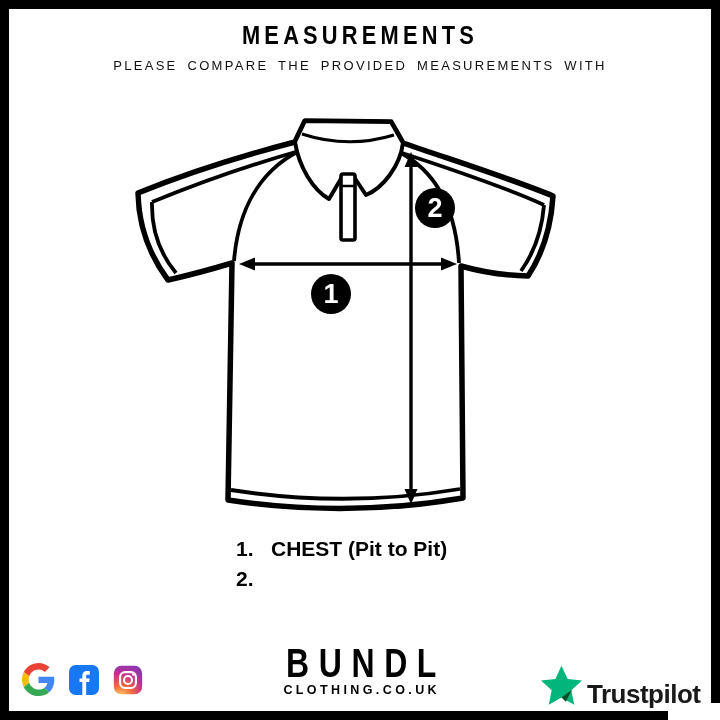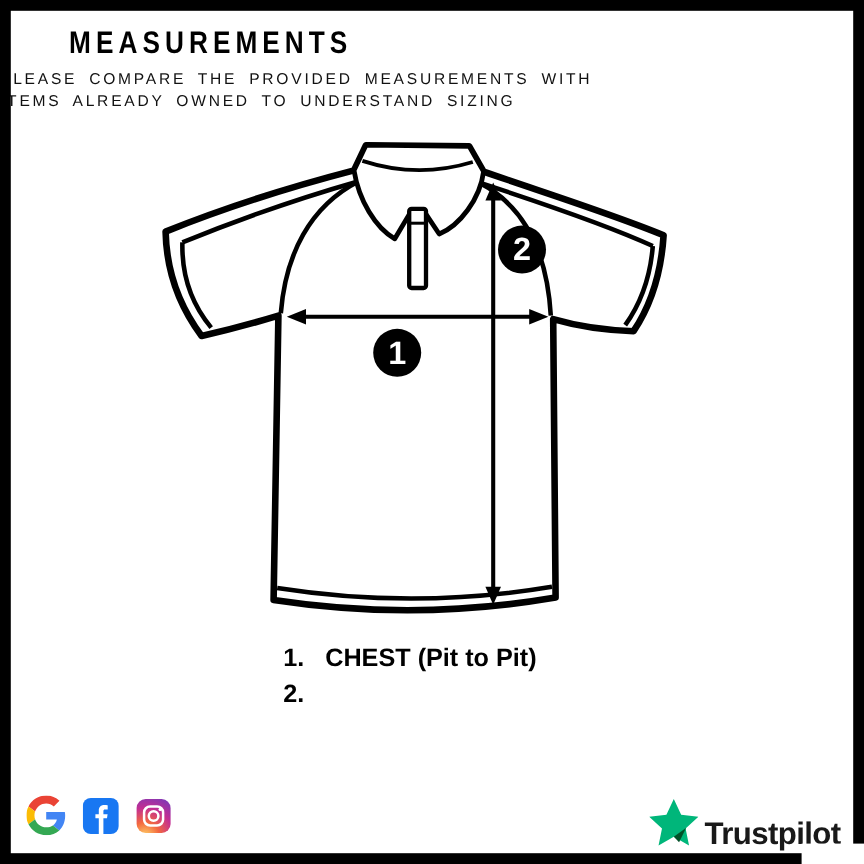--- a/index.html
+++ b/index.html
@@ -2,21 +2,21 @@
 <html><head>
 <meta charset="utf-8">
 <style>
   html,body{margin:0;padding:0;width:720px;height:720px;background:#fff;
     font-family:"Liberation Sans",sans-serif;}
   .canvas{position:relative;width:720px;height:720px;background:#fff;overflow:hidden;}
   .frame{position:absolute;inset:0;border:9px solid #000;pointer-events:none;z-index:5;}
   .corner-patch{position:absolute;right:0;bottom:0;width:52px;height:17px;background:#fff;z-index:6;}
 
   
-  .hdr{position:absolute;top:0;left:0;width:720px;z-index:2;}
+  .hdr{position:absolute;top:0;left:0;width:720px;text-align:center;z-index:2;}
   .title{margin:0;margin-top:20px;font-size:26px;font-weight:bold;color:#000;
     letter-spacing:5px;transform:scaleX(.84);transform-origin:50% 50%;white-space:nowrap;}
   .sub{margin:0;font-size:13px;font-weight:normal;color:#111;letter-spacing:2.3px;
     word-spacing:4px;line-height:18px;white-space:nowrap;}
   .sub.first{margin-top:6px;}
 
   
   .shirt{position:absolute;left:0;top:0;width:720px;height:720px;z-index:1;}
 
   
@@ -36,21 +36,20 @@
   .trustpilot-label{font-size:26px;font-weight:600;color:#191919;letter-spacing:-.5px;margin-top:18px;}
 </style>
 </head>
 <body>
 
 <div class="canvas">
 
   <div class="hdr">
     <h1 class="title">MEASUREMENTS</h1>
     <p class="sub first">PLEASE COMPARE THE PROVIDED MEASUREMENTS WITH</p>
-    <p class="sub">ITEMS ALREADY OWNED TO UNDERSTAND SIZING</p>
   </div>
 
   <svg class="shirt" viewBox="0 0 720 720">
 
     <path d="M295,142 L305,121 L391,122 L403,143
          C455,161 512,179 553,196
          Q550,243 528,276
          Q492,275 461,266
          L463,498
          Q346,518 228,500
@@ -130,20 +129,24 @@
           <stop offset="1" stop-color="#5B4FD6"></stop>
         </radialGradient>
       </defs>
       <rect x="1" y="1" width="34" height="34" rx="9" fill="url(#igGrad)"></rect>
       <rect x="8.5" y="8.5" width="19" height="19" rx="6" fill="none" stroke="#fff" stroke-width="2.5"></rect>
       <circle cx="18" cy="18" r="4.8" fill="none" stroke="#fff" stroke-width="2.5"></circle>
       <circle cx="24.6" cy="11.4" r="1.7" fill="#fff"></circle>
     </svg>
   </div>
 
+  <div class="brand">
+    <div class="brand-name">BUNDL</div>
+    <div class="brand-domain">CLOTHING.CO.UK</div>
+  </div>
 
   <div class="trustpilot">
     <svg width="41" height="41" viewBox="0 0 40 40">
       <polygon fill="#00B67A" points="20,0.8 26,13.7 40,15.2 29.6,24.7 32.4,38.7 20,31.6 7.6,38.7 10.4,24.7 0,15.2 14,13.7"></polygon>
       <polygon fill="#005128" points="20,31.6 30.1,24.2 24.3,35.9"></polygon>
     </svg>
     <span class="trustpilot-label">Trustpilot</span>
   </div>
 
   <div class="frame"></div>

